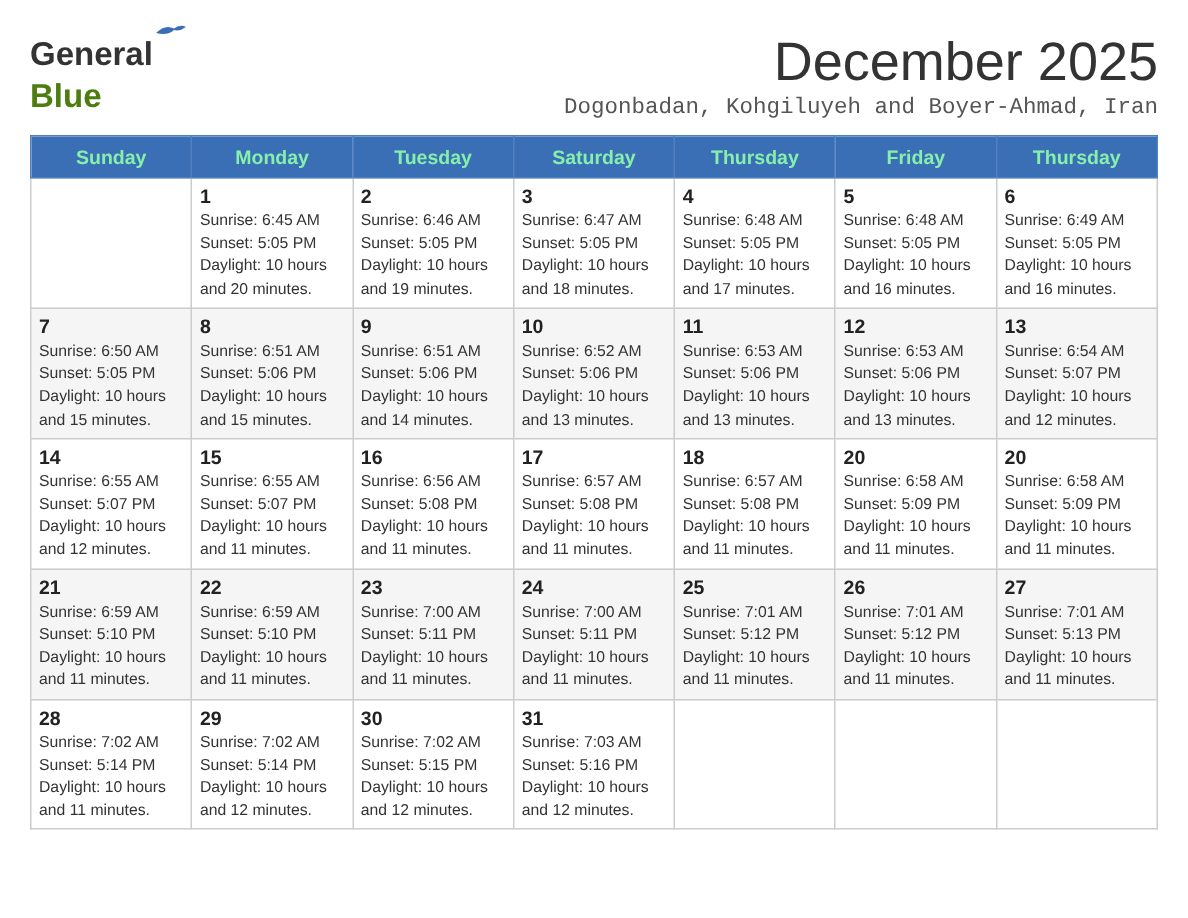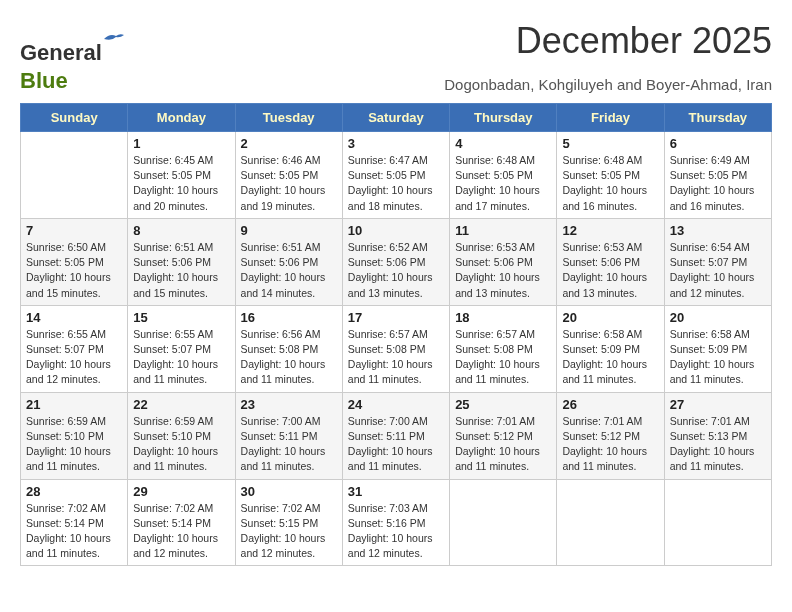--- a/index.html
+++ b/index.html
@@ -6,21 +6,21 @@
     body {
       font-family: Arial, sans-serif;
       background: #fff;
       width: 792px;
       min-height: 612px;
       padding: 20px;
     }
     .header {
       display: flex;
       justify-content: space-between;
-      align-items: flex-end;
+      align-items: center;
       margin-bottom: 6px;
     }
     .logo {
       display: flex;
       flex-direction: column;
       align-items: flex-start;
     }
     .logo-text {
       font-size: 22px;
       font-weight: bold;
@@ -31,31 +31,32 @@
       text-align: right;
     }
     .month-title {
       font-size: 36px;
       font-weight: normal;
       color: #333;
     }
     .location {
       font-size: 15px;
       color: #555;
-      margin-top: 14px;
+      margin-top: 1px;
+      font-family: Liberation Mono, monospace;
     }
     .calendar {
       width: 100%;
       border-collapse: collapse;
       margin-top: 10px;
       font-size: 11px;
     }
     .calendar thead tr th {
       background: #3a6eb5;
-      color: #fef9c3;
+      color: #86efac;
       padding: 6px 4px;
       text-align: center;
       font-size: 13px;
       font-weight: bold;
       border: 1px solid #5080c0;
     }
     .calendar tbody tr td {
       border: 1px solid #ccc;
       vertical-align: top;
       padding: 4px 5px;

